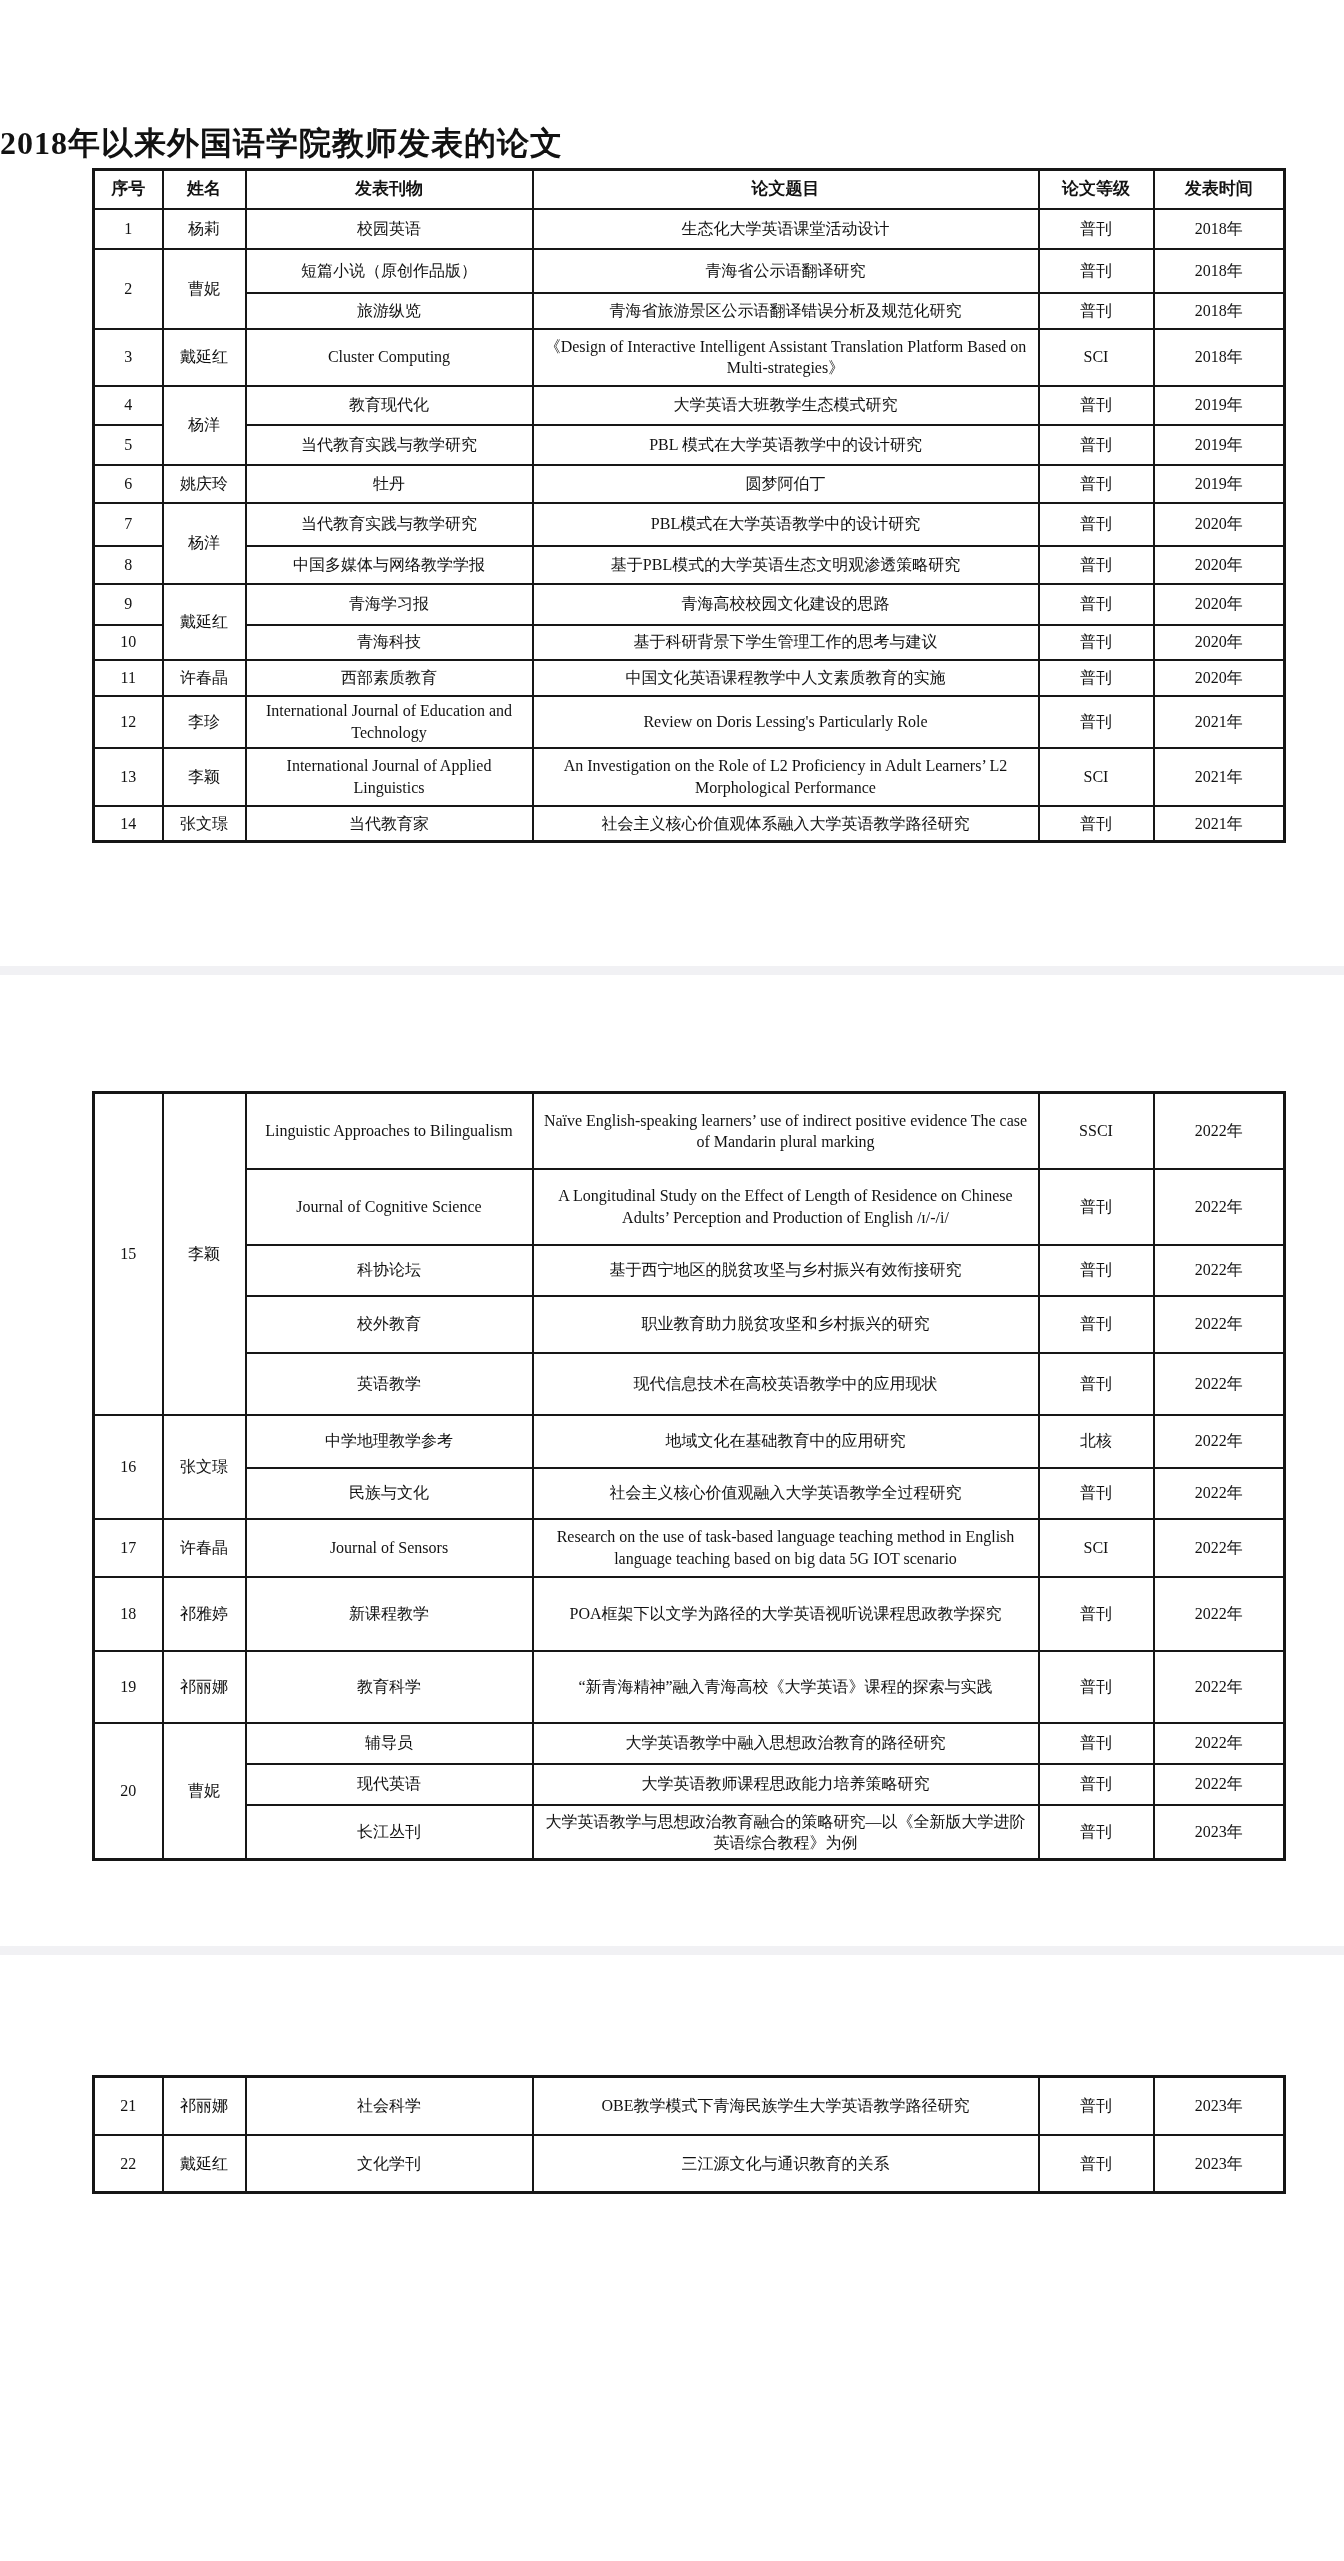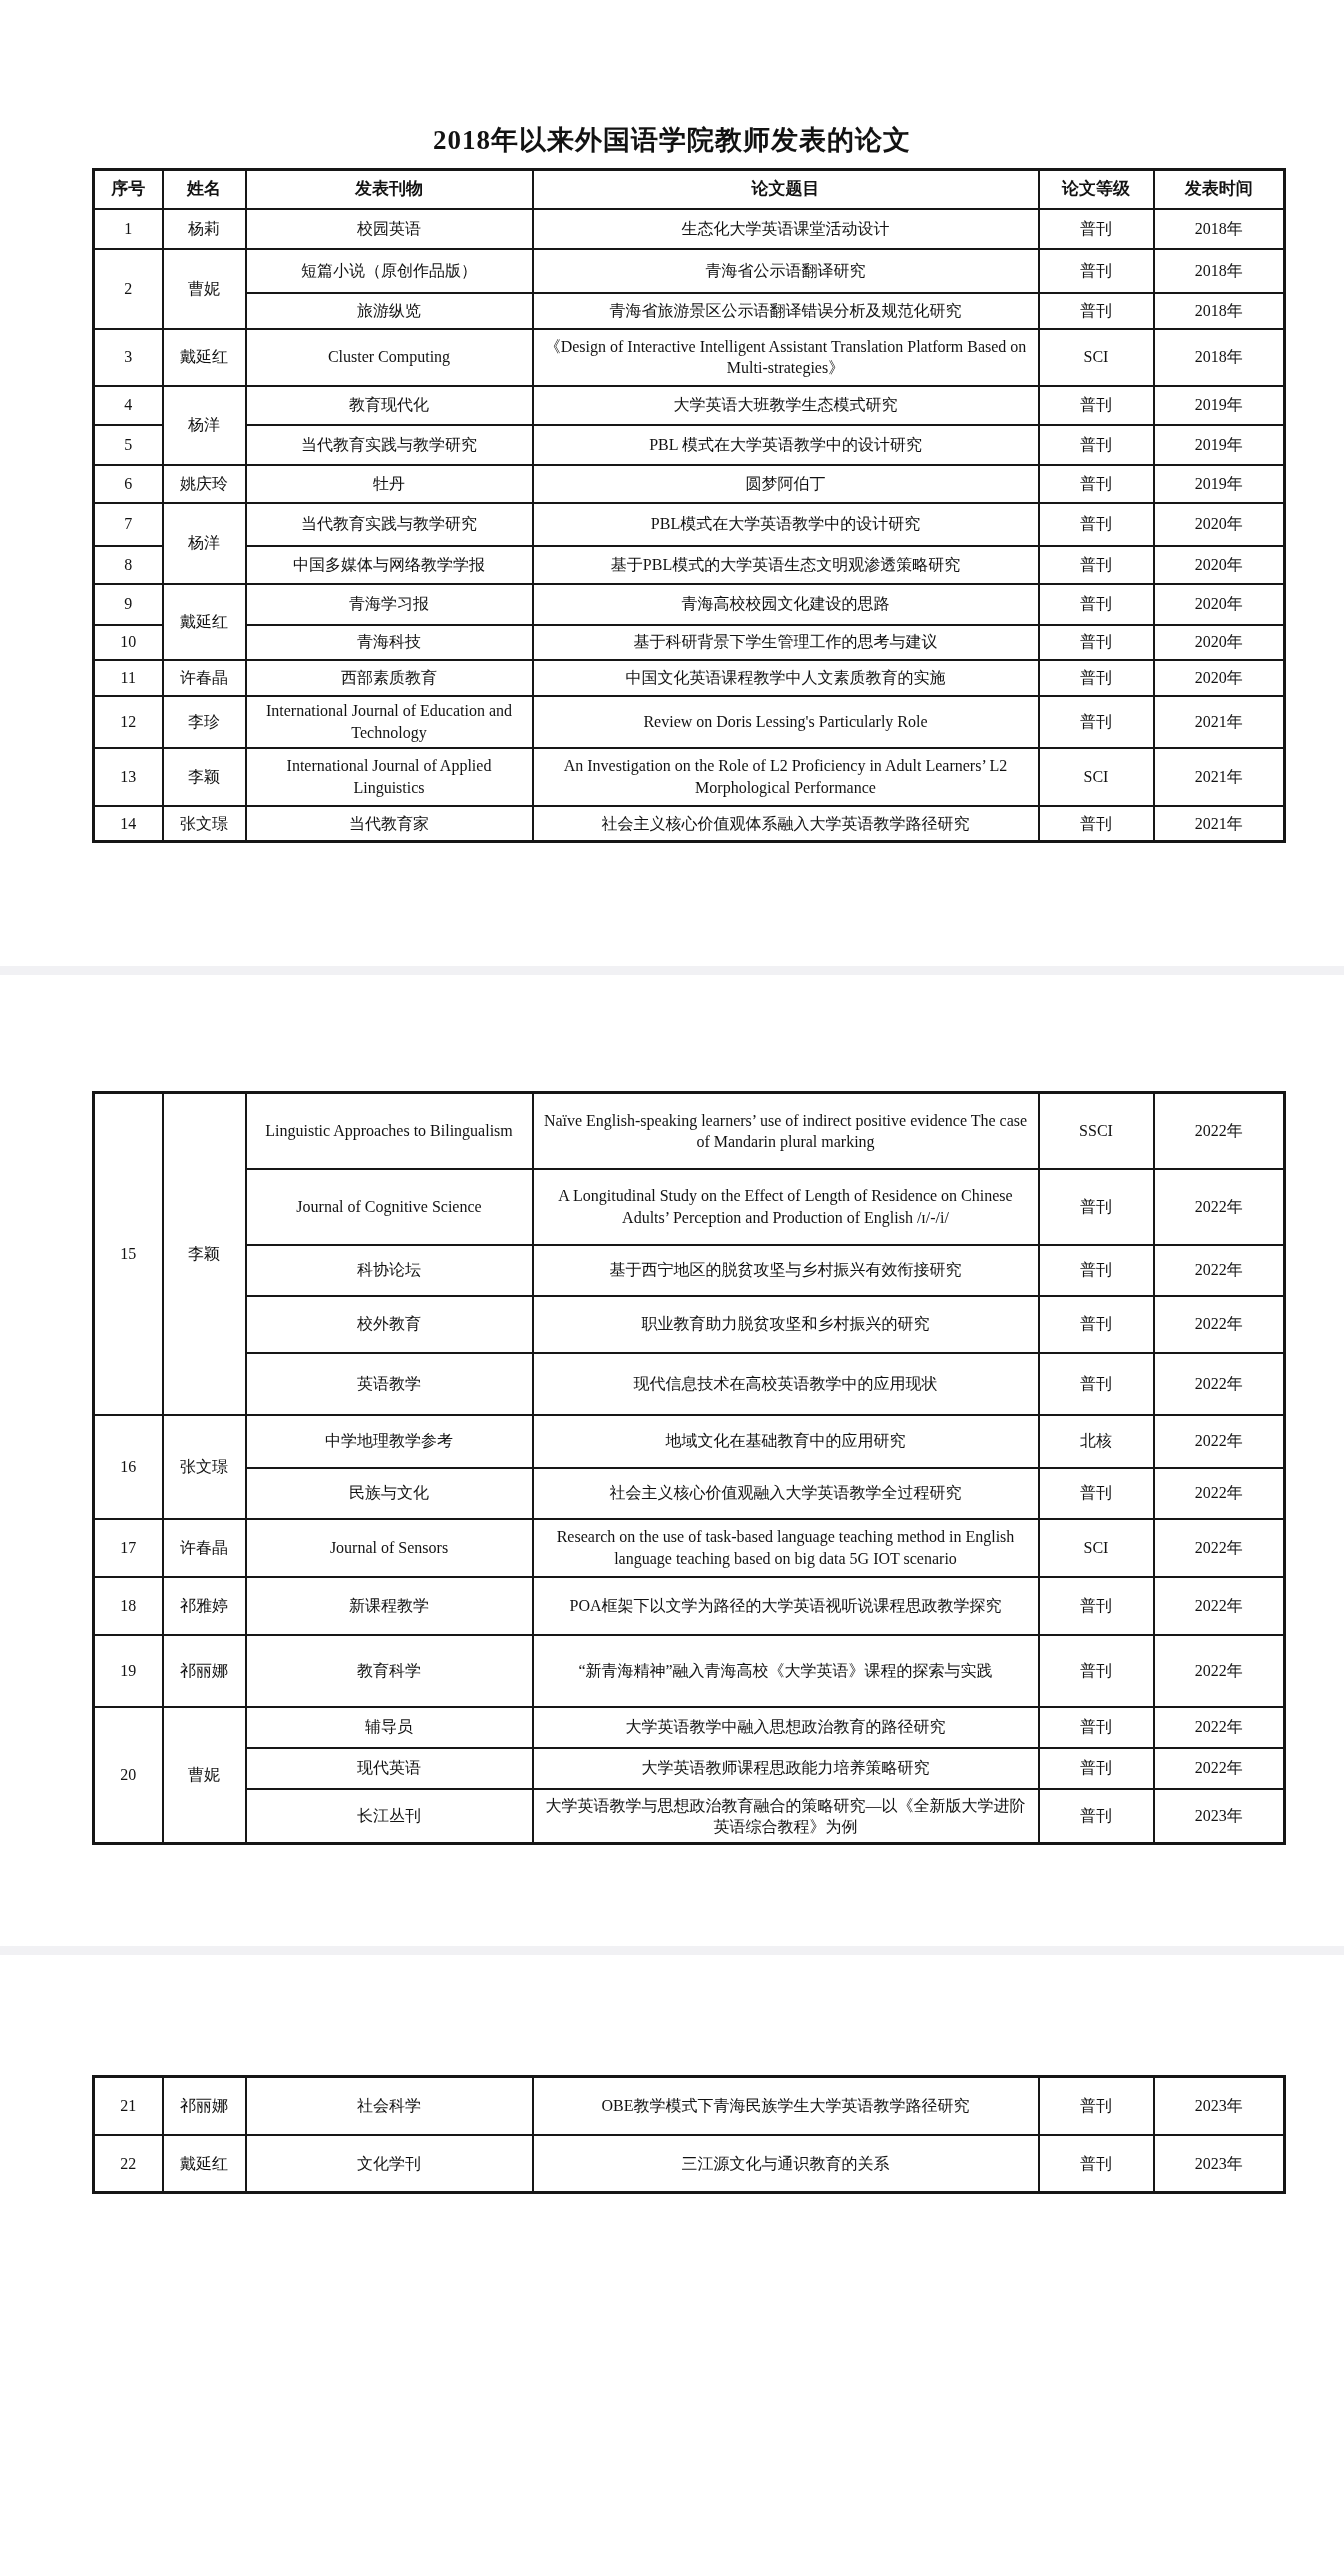--- a/index.html
+++ b/index.html
@@ -10,22 +10,22 @@
     background:#ffffff;
     font-family:"Liberation Serif","DejaVu Serif",serif;
     color:#121212;
     overflow:hidden;
   }
   .doc-title{
     position:absolute;
     top:122px;
     left:0;
     width:100%;
-    text-align:center;
-    font-size:27px;
+    text-align:left;
+    font-size:32px;
     font-weight:bold;
     letter-spacing:1px;
   }
   .tblwrap{position:absolute;left:92px;width:1191px;}
   .tbl{
     border-collapse:collapse;
     table-layout:fixed;
     width:1191px;
     background:#ffffff;
   }
@@ -259,21 +259,21 @@
         <td class="num">2022年</td>
       </tr>
       <tr style="height:58px">
         <td class="num">17</td>
         <td>许春晶</td>
         <td class="en">Journal of Sensors</td>
         <td class="en">Research on the use of task-based language teaching method in English language teaching based on big data 5G IOT scenario</td>
         <td class="en">SCI</td>
         <td class="num">2022年</td>
       </tr>
-      <tr style="height:58px">
+      <tr style="height:74px">
         <td class="num">18</td>
         <td>祁雅婷</td>
         <td>新课程教学</td>
         <td class="cjk-title">POA框架下以文学为路径的大学英语视听说课程思政教学探究</td>
         <td>普刊</td>
         <td class="num">2022年</td>
       </tr>
       <tr style="height:72px">
         <td class="num">19</td>
         <td>祁丽娜</td>

